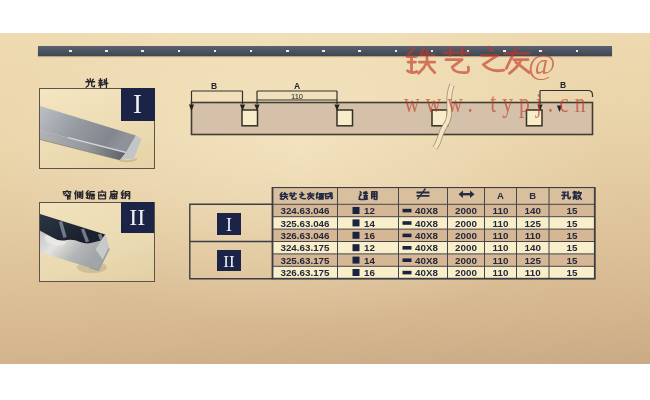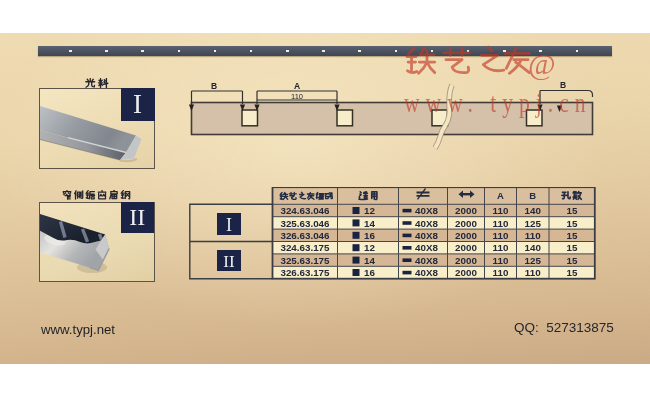--- a/index.html
+++ b/index.html
@@ -367,17 +367,15 @@
   <text x="226" y="39.5">40X8</text>
   <text x="226" y="51.9">40X8</text>
   <text x="226" y="64.3">40X8</text>
   <text x="226" y="76.7">40X8</text>
   <text x="226" y="89.1">40X8</text>
  </g>
 </svg>
 </div>
 
 
-<div class="abs" style="left:41px;top:321.5px;font-size:13.2px;color:#1d2127;">www.typj.net</div>
-
-<div class="abs" style="left:514px;top:319.5px;font-size:13.5px;color:#25272e;">QQ:&nbsp; 527313875</div>
+
 
 </div>
 
 </body></html>

